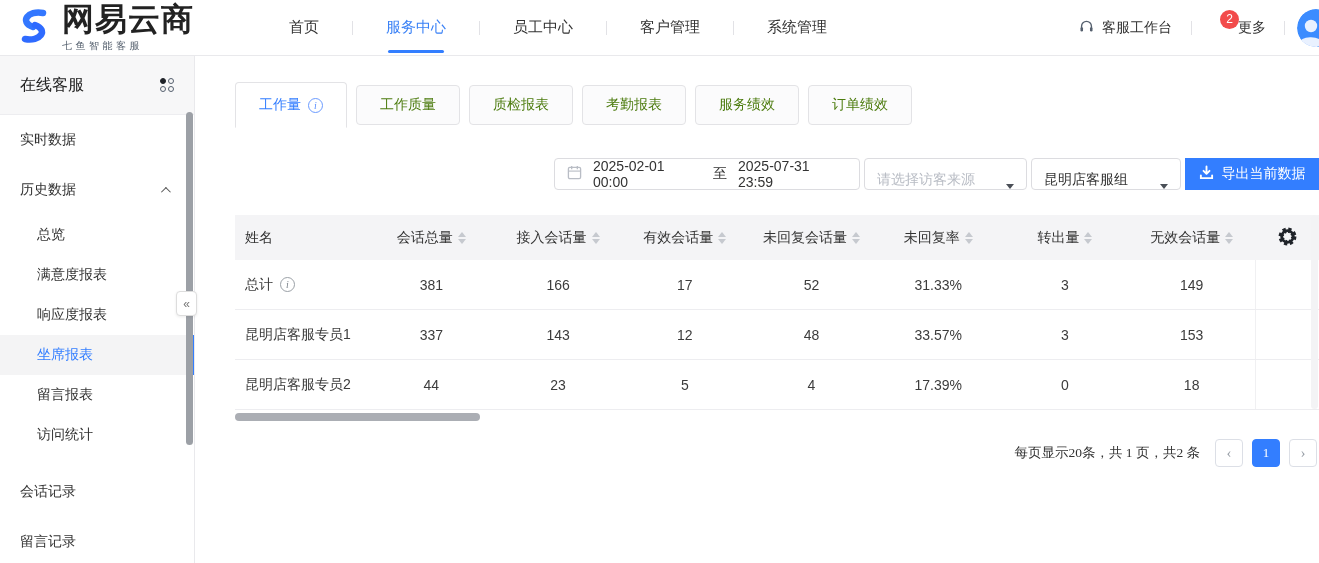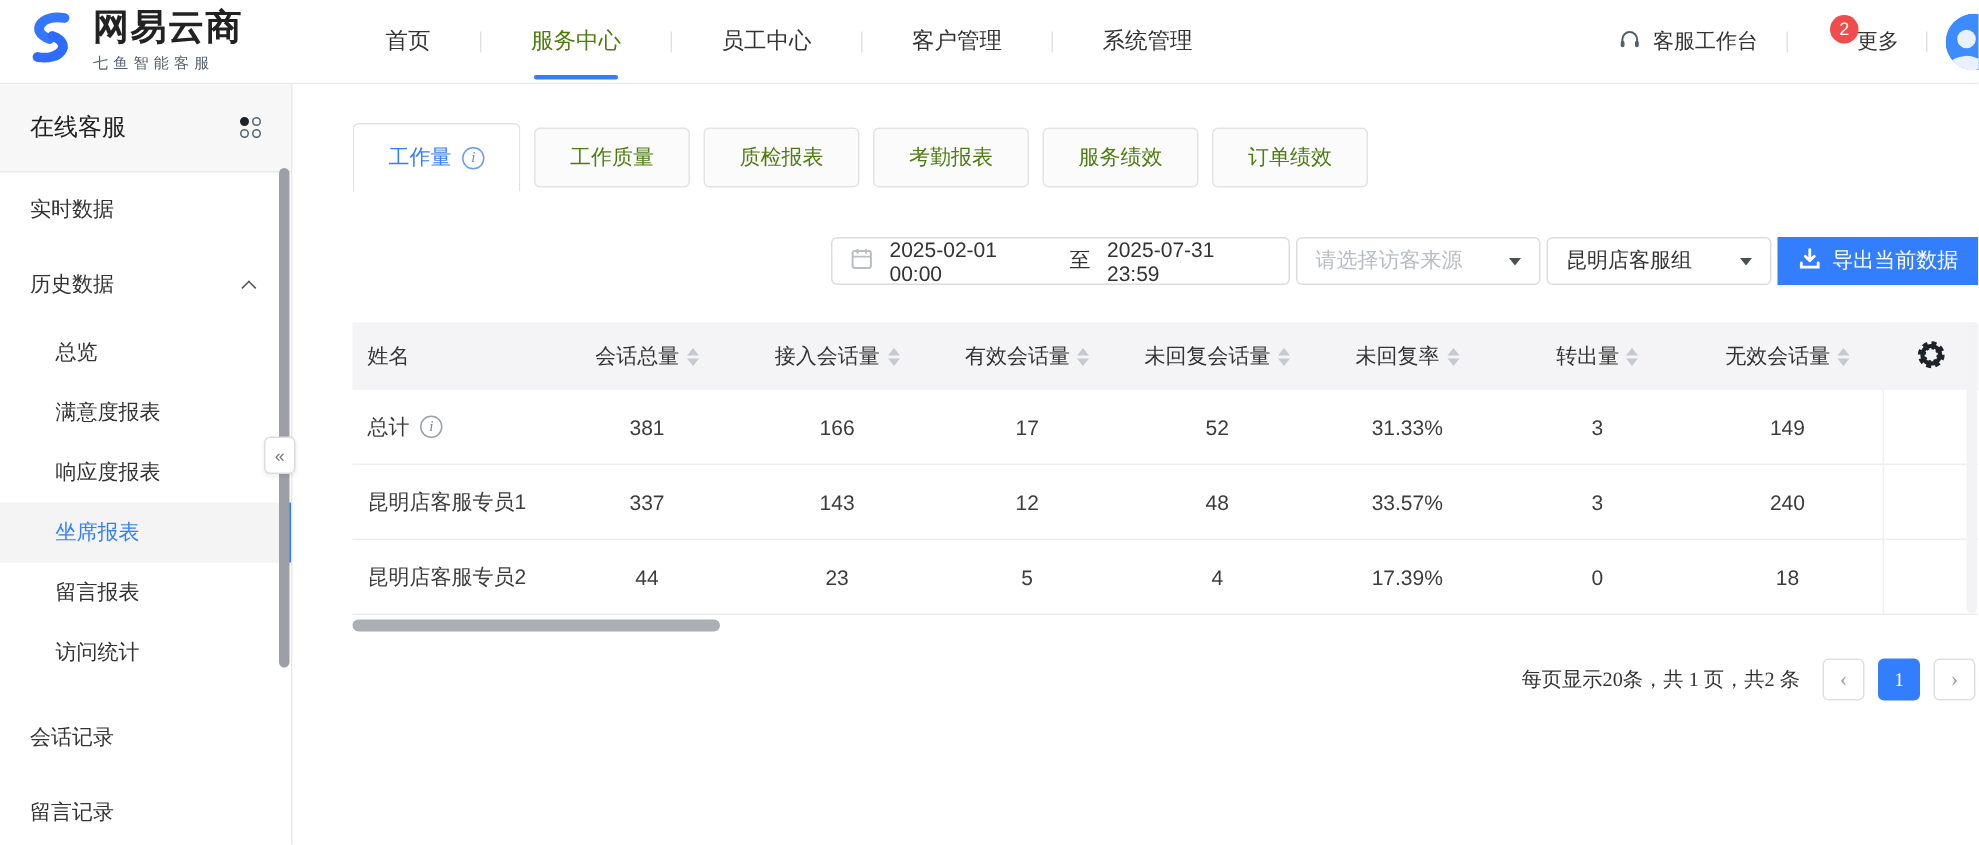--- a/index.html
+++ b/index.html
@@ -5,25 +5,25 @@
   * { box-sizing: border-box; margin: 0; padding: 0; }
   html,body { width:1319px; height:563px; }
   body {
     position: relative; overflow: hidden; background:#fff;
     font-family:"Liberation Sans","DejaVu Sans",sans-serif; color:#333;
   }
   
   .topnav { position:absolute; top:0; left:0; right:0; height:55px; background:#fff; display:flex; align-items:center; z-index:8; }
   .nav-divider { position:absolute; top:55px; left:0; right:0; height:1px; background:#e9e9ec; z-index:7; }
   .logo { display:flex; align-items:center; gap:8px; padding-left:14px; cursor:pointer; }
-  .logo-text-main { font-size:24px; font-weight:700; color:#222; letter-spacing:1px; line-height:1; }
+  .logo-text-main { font-size:32px; font-weight:700; color:#222; letter-spacing:1px; line-height:1; }
   .logo-text-sub { font-size:10px; color:#55606e; letter-spacing:3.5px; margin-top:4px; }
   .nav-menu { display:flex; align-items:center; height:100%; margin-left:62px; }
   .nav-item { position:relative; height:100%; display:flex; align-items:center; padding:0 33px; font-size:15px; color:#333; cursor:pointer; }
-  .nav-item.active { color:#4d7c0f; }
+  .nav-item.active { color:#3b82f6; }
   .nav-item.active::after { content:""; position:absolute; bottom:2px; left:50%; transform:translateX(-50%); width:56px; height:3px; border-radius:2px; background:#337eff; }
   .nav-sep { width:1px; height:14px; background:#e2e2e6; }
   .nav-right { margin-left:auto; display:flex; align-items:center; height:100%; }
   .workbench { display:flex; align-items:center; gap:7px; font-size:14px; color:#333; padding:0 19px; cursor:pointer; }
   .more { display:flex; align-items:center; gap:8px; font-size:14px; color:#333; padding:0 18px; cursor:pointer; }
   .more-icon-wrap { position:relative; width:20px; height:14px; }
   .more-bar { height:2px; background:#39414d; border-radius:1px; margin-bottom:3px; }
   .more-bar.b1 { width:11px; } .more-bar.b2 { width:16px; } .more-bar.b3 { width:16px; margin-bottom:0; }
   .nav-badge { position:absolute; top:-11px; left:10px; min-width:19px; height:19px; padding:0 4px; border-radius:10px; background:#f24b4b; color:#fff; font-size:12px; display:flex; align-items:center; justify-content:center; }
   .avatar { width:38px; height:38px; border-radius:50%; overflow:hidden; margin-left:12px; margin-right:-16px; flex:none; cursor:pointer; }
@@ -44,21 +44,21 @@
   .collapse-btn { position:absolute; left:176px; top:291px; width:21px; height:25px; background:#fff; border:1px solid #ddd; border-radius:4px; display:flex; align-items:center; justify-content:center; font-size:12px; color:#777; z-index:9; cursor:pointer; box-shadow:0 1px 3px rgba(0,0,0,.08); }
   
   .main { position:absolute; left:196px; top:56px; right:0; bottom:0; background:#fff; overflow:hidden; }
   .tabs { display:flex; align-items:flex-start; gap:9px; margin:26px 0 0 39px; height:46px; }
   .tab { height:40px; margin-top:3px; padding:0 23px; display:flex; align-items:center; gap:7px; background:#fbfbfc; border:1px solid #e3e3e6; border-radius:4px; font-size:14px; color:#4d7c0f; cursor:pointer; white-space:nowrap; }
   .tab.active { height:46px; margin-top:0; background:#fff; color:#337eff; border-radius:4px 4px 0 0; border-bottom-color:#fff; }
   .info-i { width:15px; height:15px; border:1px solid #6b9bff; color:#5b8fff; border-radius:50%; font-size:10px; line-height:13px; text-align:center; font-family:"Liberation Serif",serif; font-style:italic; flex:none; }
   .info-i.gray { border-color:#9aa0a6; color:#7d848c; }
   .filters { margin-top:30px; height:32px; display:flex; justify-content:flex-end; align-items:center; gap:4px; }
   .date-box { width:306px; height:32px; border:1px solid #dcdce0; border-radius:4px; display:flex; align-items:center; gap:11px; padding:0 12px; font-size:14px; color:#333; cursor:pointer; background:#fff; }
-  .select-box { height:32px; border:1px solid #dcdce0; border-radius:4px; display:flex; align-items:center; justify-content:space-between; padding:0 12px; font-size:14px; background:#fff; cursor:pointer;font-family:Liberation Mono, monospace; }
+  .select-box { height:32px; border:1px solid #dcdce0; border-radius:4px; display:flex; align-items:flex-end; justify-content:space-between; padding:0 12px; font-size:14px; background:#fff; cursor:pointer;font-family:Liberation Mono, monospace; }
   .select-box.source { width:163px; color:#b8bcc4; }
   .select-box.group { width:150px; color:#333; }
   .select-caret { width:0; height:0; border-left:4.5px solid transparent; border-right:4.5px solid transparent; border-top:5.5px solid #4a4f57; margin-left:8px; }
   .export-btn { width:134px; height:32px; background:#337eff; border:none; border-radius:0; color:#fff; font-size:14px; display:flex; align-items:center; justify-content:center; gap:8px; cursor:pointer; font-family:inherit; }
   
   .table-wrap { margin-left:39px; margin-top:25px; position:relative; }
   .trow { display:grid; grid-template-columns:133px repeat(7,1fr) 64px; align-items:center; }
   .thead { background:#f4f4f6; height:45px; font-size:14px; color:#333; }
   .tbody-row { height:50px; border-bottom:1px solid #ededf0; font-size:14px; color:#3c3c3c; background:#fff; }
   .th, .td { text-align:center; }
@@ -335,21 +335,21 @@
     <div class="trow tbody-row">
       <div class="td name">
         <span>昆明店客服专员1</span>
       </div>
       <div class="td">337</div>
       <div class="td">143</div>
       <div class="td">12</div>
       <div class="td">48</div>
       <div class="td">33.57%</div>
       <div class="td">3</div>
-      <div class="td">240</div>
+      <div class="td">153</div>
       <div class="gear-td"></div>
     </div>
 
     <div class="trow tbody-row">
       <div class="td name">
         <span>昆明店客服专员2</span>
       </div>
       <div class="td">44</div>
       <div class="td">23</div>
       <div class="td">5</div>

